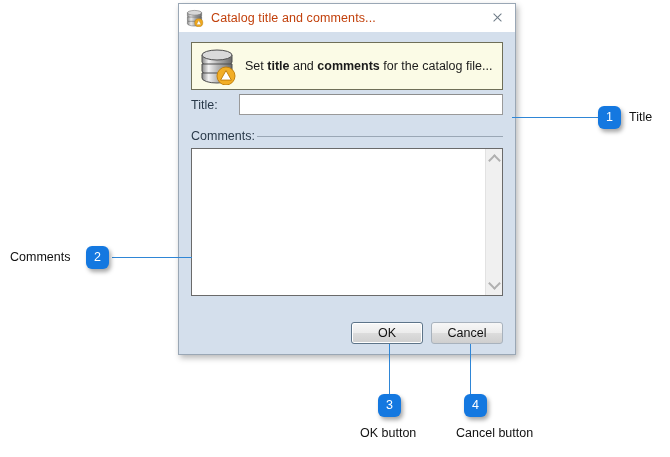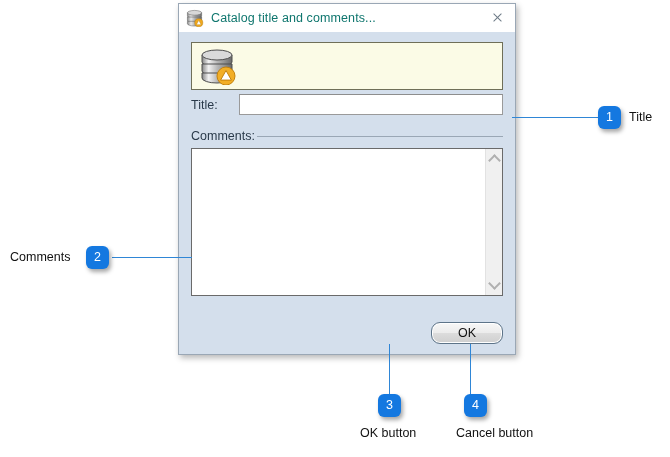--- a/index.html
+++ b/index.html
@@ -43,21 +43,21 @@
   #titlebar .tb-icon {
     width: 18px;
     height: 18px;
     flex: 0 0 18px;
     position: relative;
     margin-right: 7px;
   }
   #titlebar .tb-title {
     flex: 1 1 auto;
     font-size: 12.5px;
-    color: #0f766e;
+    color: #c2410c;
     letter-spacing: 0.1px;
     white-space: nowrap;
     overflow: hidden;
   }
   #close-btn {
     width: 28px;
     height: 24px;
     flex: 0 0 28px;
     position: relative;
     cursor: default;
@@ -208,21 +208,21 @@
     bottom: 10px;
     display: flex;
     gap: 8px;
   }
   .win-btn {
     width: 72px;
     height: 22px;
     font-family: "Liberation Sans", sans-serif;
     font-size: 12.5px;
     color: #111;
-    border-radius: 9px;
+    border-radius: 3px;
     background: linear-gradient(to bottom, #f7f7f7 0%, #ececec 48%, #dcdcdc 52%, #cfcfcf 100%);
     border: 1px solid #a8b2bd;
     box-sizing: border-box;
     cursor: default;
     padding: 0;
     line-height: 20px;
   }
   .win-btn.default {
     border: 1px solid #5d7489;
     box-shadow: inset 0 0 0 1px #ffffff;
@@ -302,20 +302,21 @@
           <g stroke="#4f4f4f" stroke-width="1">
             <path d="M2,8 h30 v7 a15,5 0 0 1 -30,0 z" fill="url(#gcy2)"></path>
             <path d="M2,17 h30 v7 a15,5 0 0 1 -30,0 z" fill="url(#gcy2)"></path>
             <path d="M2,26 h30 v5 a15,5 0 0 1 -30,0 z" fill="url(#gcy2)"></path>
             <ellipse cx="17" cy="8" rx="15" ry="5" fill="#dadada"></ellipse>
           </g>
           <circle cx="26" cy="29" r="9" fill="#f2ae26" stroke="#c4820d" stroke-width="1"></circle>
           <path d="M26,23.5 l5.4,9.6 h-10.8 z" fill="#ffffff" stroke="#c4820d" stroke-width="1"></path>
         </svg>
       </span>
+      <span class="banner-text"><span>Set </span><b>title</b><span> and </span><b>comments</b><span> for the catalog file...</span></span>
     </div>
 
     <div id="title-row">
       <span id="title-label">Title:</span>
       <input id="title-input" type="text" value="" style="">
     </div>
 
     <div id="comments-group">
       <div id="comments-head">
         <span id="comments-label">Comments:</span>
@@ -329,20 +330,21 @@
             </span>
           <span class="sb-arrow down">
               <i></i>
             </span>
         </div>
       </div>
     </div>
 
     <div id="button-row">
       <button class="win-btn default">OK</button>
+      <button class="win-btn">Cancel</button>
     </div>
 
   </div>
 </div>
 
 <div class="leader h" style="left:512px; top:117px; width:86px;"></div>
 <div class="callout-badge" style="left:598px; top:106px;">1</div>
 <div class="callout-text" style="left:629px; top:110px;">Title</div>
 
 <div class="leader h" style="left:112px; top:257px; width:80px;"></div>

